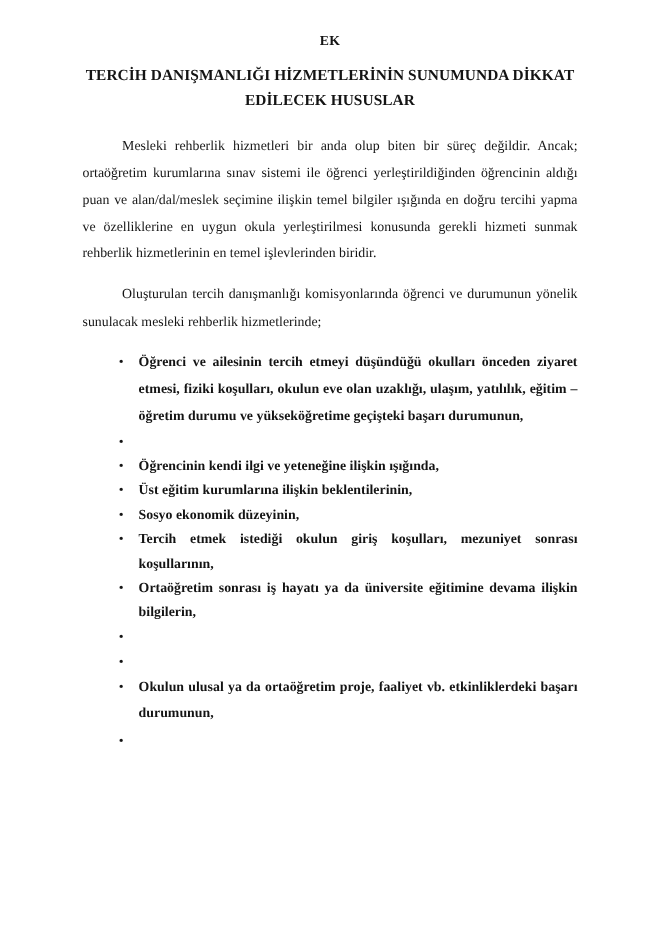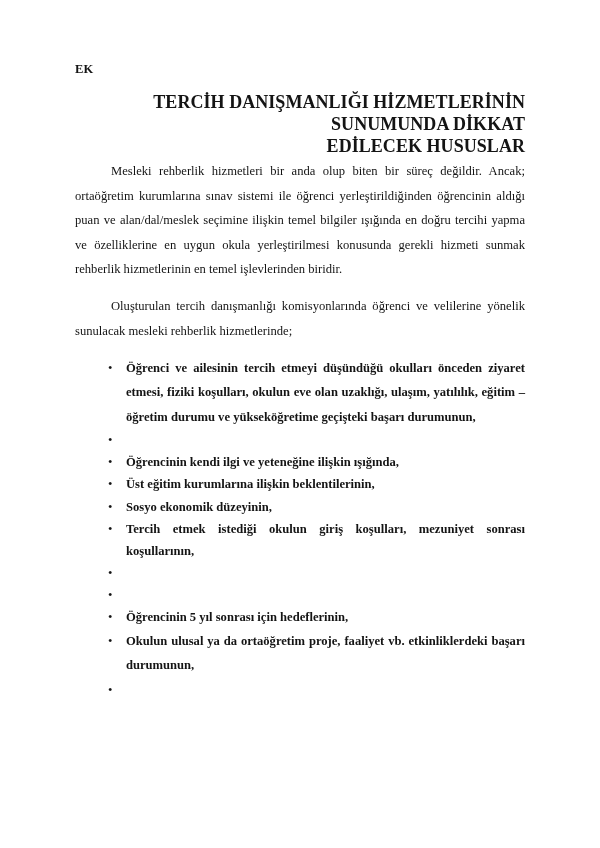--- a/index.html
+++ b/index.html
@@ -24,44 +24,44 @@
   }
   .content {
     position: absolute;
     left: 75px;
     top: 0;
     width: 450px;
   }
 
   
   .ek-line {
-    margin-top: 62px;
-    text-align: left;
+    margin-top: 30px;
+    text-align: center;
     font-weight: bold;
     font-size: 12.5px;
     letter-spacing: 0.2px;
     line-height: 15px;
   }
 
   
   .doc-title {
     margin-top: 14px;
-    text-align: right;
+    text-align: center;
     font-weight: bold;
-    font-size: 18px;
+    font-size: 14px;
     line-height: 22px;
     letter-spacing: 0.05px;
   }
   .doc-title .title-line {
     display: block;
   }
 
   
   .para {
-    margin-top: 2px;
+    margin-top: 17px;
     text-align: justify;
     text-justify: inter-word;
     font-size: 12.6px;
     line-height: 24.5px;
     text-indent: 36px;
     hyphens: none;
   }
   .para.tight {
     margin-top: 8px;
   }
@@ -111,21 +111,21 @@
 
     <div class="ek-line">EK</div>
 
     <div class="doc-title">
       <span class="title-line">TERCİH DANIŞMANLIĞI HİZMETLERİNİN SUNUMUNDA DİKKAT</span>
       <span class="title-line">EDİLECEK HUSUSLAR</span>
     </div>
 
     <p class="para">Mesleki rehberlik hizmetleri bir anda olup biten bir süreç değildir. Ancak; ortaöğretim kurumlarına sınav sistemi ile öğrenci yerleştirildiğinden öğrencinin aldığı puan ve alan/dal/meslek seçimine ilişkin temel bilgiler ışığında en doğru tercihi yapma ve özelliklerine en uygun okula yerleştirilmesi konusunda gerekli hizmeti sunmak rehberlik hizmetlerinin en temel işlevlerinden biridir.</p>
 
-    <p class="para tight">Oluşturulan tercih danışmanlığı komisyonlarında öğrenci ve velilerine yönelik sunulacak mesleki rehberlik hizmetlerinde;</p>
+    <p class="para tight">Oluşturulan tercih danışmanlığı komisyonlarında öğrenci ve durumunun yönelik sunulacak mesleki rehberlik hizmetlerinde;</p>
 
     <ul class="bullets">
       <li class="multi">
         <span class="bullet-dot">•</span>
         <span class="li-text">Öğrenci ve ailesinin tercih etmeyi düşündüğü okulları önceden ziyaret etmesi, fiziki koşulları, okulun eve olan uzaklığı, ulaşım, yatılılık, eğitim –öğretim durumu ve yükseköğretime geçişteki başarı durumunun,</span>
       </li>
       <li>
         <span class="bullet-dot">•</span>
       </li>
       <li>
@@ -139,27 +139,27 @@
       <li>
         <span class="bullet-dot">•</span>
         <span class="li-text">Sosyo ekonomik düzeyinin,</span>
       </li>
       <li>
         <span class="bullet-dot">•</span>
         <span class="li-text">Tercih etmek istediği okulun giriş koşulları, mezuniyet sonrası koşullarının,</span>
       </li>
       <li>
         <span class="bullet-dot">•</span>
+        <span class="li-text">Ortaöğretim sonrası iş hayatı ya da üniversite eğitimine devama ilişkin bilgilerin,</span>
       </li>
       <li>
         <span class="bullet-dot">•</span>
       </li>
       <li>
         <span class="bullet-dot">•</span>
-        <span class="li-text">Öğrencinin 5 yıl sonrası için hedeflerinin,</span>
       </li>
       <li class="multi">
         <span class="bullet-dot">•</span>
         <span class="li-text">Okulun ulusal ya da ortaöğretim proje, faaliyet vb. etkinliklerdeki başarı durumunun,</span>
       </li>
       <li class="multi">
         <span class="bullet-dot">•</span>
       </li>
     </ul>
 

